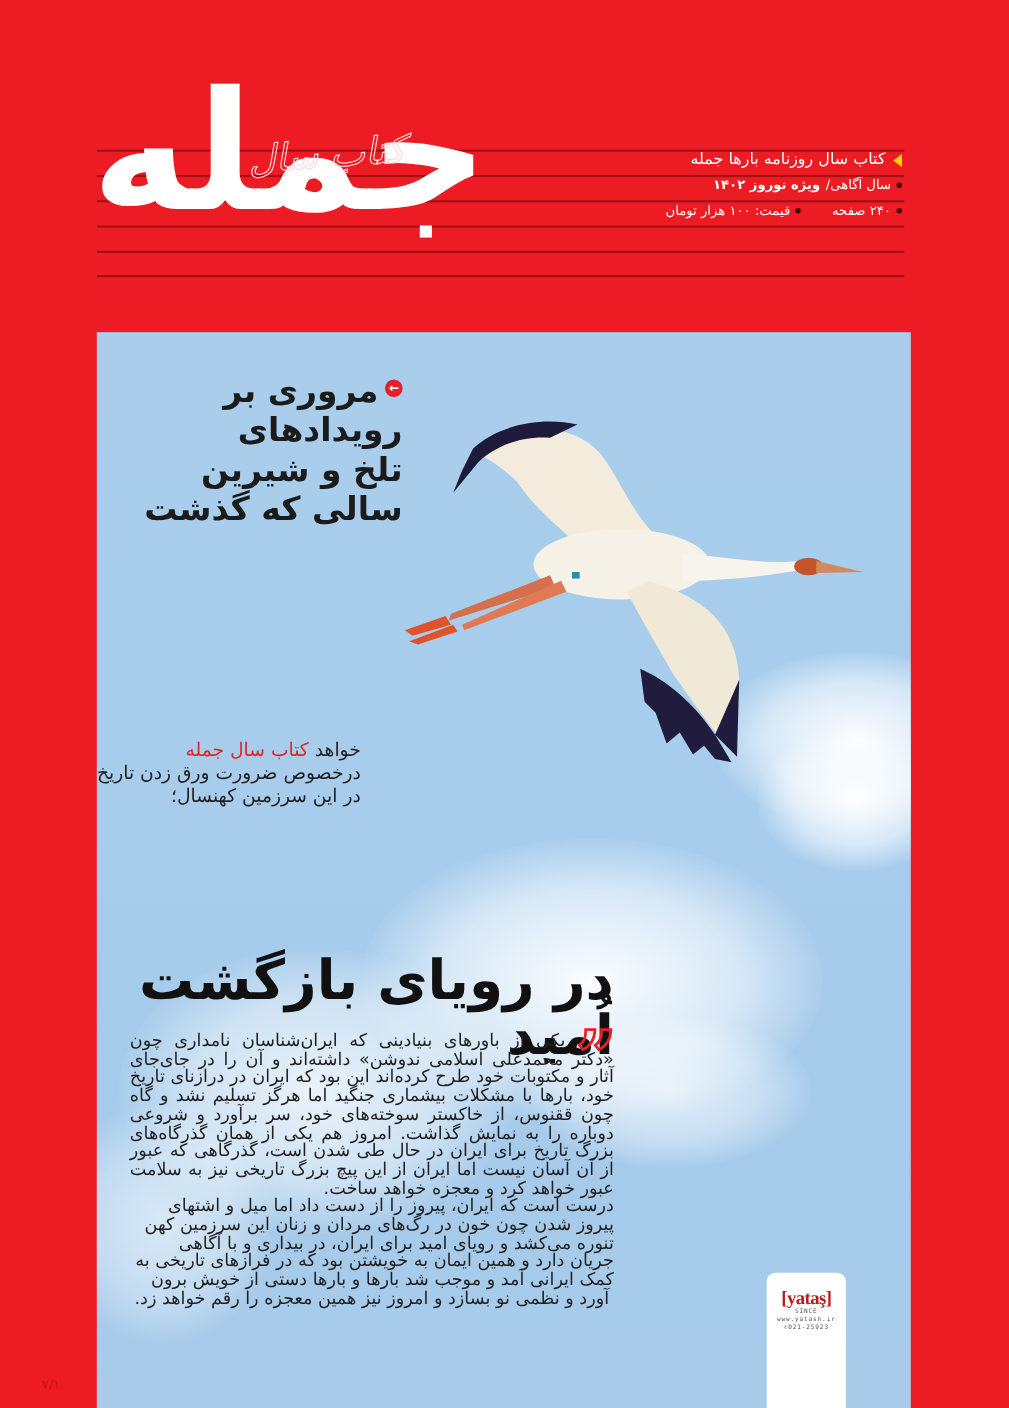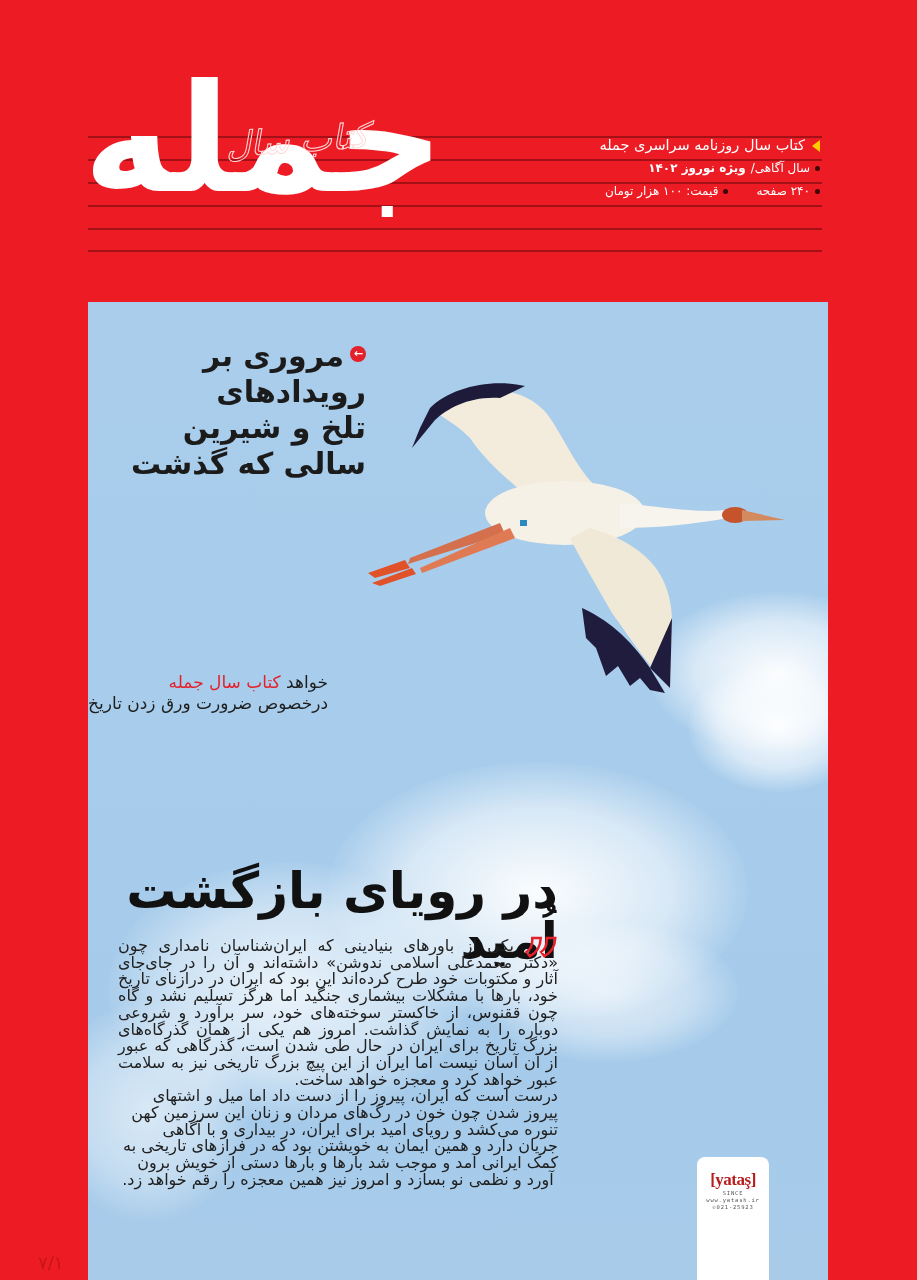--- a/index.html
+++ b/index.html
@@ -44,21 +44,21 @@
   .body-text { position: absolute; right: 270px; top: 636px; width: 440px; direction: rtl; text-align: justify; color: #1f1f1f; font-size: 16px; line-height: 16.7px; }
   .body-text p { margin: 0; text-indent: 0; }
   .body-text p.first { text-indent: 0; }
   .body-text p:last-child { text-align: right; text-align-last: center; }
 
   
   .badge { position: absolute; left: 697px; top: 1157px; width: 72px; height: 130px; background: #fff; border-radius: 8px 8px 0 0; text-align: center; }
   .badge-logo { margin-top: 13px; font-family: Liberation Serif, serif; font-weight: 700; font-size: 17px; color: #b91c1c; letter-spacing: -0.5px; line-height: 20px; }
   .badge-sub { font-size: 5.5px; color: #555; line-height: 7px; letter-spacing: .8px; font-family: "DejaVu Sans Mono", monospace; }
 
-  .pagenum { position: absolute; left: 38px; top: 1252px; color: #c51219; font-size: 18px; font-family: "DejaVu Sans", sans-serif; direction: rtl; opacity: .9; }
+  .pagenum { position: absolute; left: 38px; top: 1252px; color: #c51219; font-size: 12px; font-family: "DejaVu Sans", sans-serif; direction: rtl; opacity: .9; }
 
   
   .bird { position: absolute; left: 262px; top: 66px; }
 </style>
 </head>
 <body>
 
 <div class="cover">
 
   <div class="hlines">
@@ -71,21 +71,21 @@
   </div>
 
   <div class="logo">
     <div class="logo-main">جمله</div>
     <div class="logo-sub">کتاب سال</div>
   </div>
 
   <div class="info">
     <div class="info-row title">
       <span class="tri"></span>
-      <span>کتاب سال روزنامه سراسری جمله</span>
+      <span>کتاب سال روزنامه بارها جمله</span>
     </div>
     <div class="info-row">
       <span class="bullet"></span>
       <span>سال آگاهی/</span>
       <b>ویژه نوروز ۱۴۰۲</b>
     </div>
     <div class="info-row">
       <span class="bullet"></span>
       <span>۲۴۰ صفحه</span>
       <span class="gap"></span>
@@ -127,20 +127,21 @@
 
     <div class="teaser">
       <div><span class="teaser-arrow">←</span><span>مروری بر رویدادهای</span></div>
       <div>تلخ و شیرین</div>
       <div>سالی که گذشت</div>
     </div>
 
     <div class="kicker">
       <div><span>خواهد </span><span class="red">کتاب سال جمله</span></div>
       <div>درخصوص ضرورت ورق زدن تاریخ</div>
+      <div>در این سرزمین کهنسال؛</div>
     </div>
 
     <div class="hero2">در رویای بازگشت اُمید</div>
 
     <div class="quote">”</div>
     <div class="body-text">
       <p class="first" style="padding-right:0; text-indent:44px;">یکی از باورهای بنیادینی که ایران‌شناسان نامداری چون «دکتر محمدعلی اسلامی ندوشن» داشته‌اند و آن را در جای‌جای آثار و مکتوبات خود طرح کرده‌اند این بود که ایران در درازنای تاریخ خود، بارها با مشکلات بیشماری جنگید اما هرگز تسلیم نشد و گاه چون ققنوس، از خاکستر سوخته‌های خود، سر برآورد و شروعی دوباره را به نمایش گذاشت. امروز هم یکی از همان گذرگاه‌های بزرگ تاریخ برای ایران در حال طی شدن است، گذرگاهی که عبور از آن آسان نیست اما ایران از این پیچ بزرگ تاریخی نیز به سلامت عبور خواهد کرد و معجزه خواهد ساخت.</p>
       <p>درست است که ایران، پیروز را از دست داد اما میل و اشتهای پیروز شدن چون خون در رگ‌های مردان و زنان این سرزمین کهن تنوره می‌کشد و رویای امید برای ایران، در بیداری و با آگاهی جریان دارد و همین ایمان به خویشتن بود که در فرازهای تاریخی به کمک ایرانی آمد و موجب شد بارها و بارها دستی از خویش برون آورد و نظمی نو بسازد و امروز نیز همین معجزه را رقم خواهد زد.</p>
     </div>
   </div>

